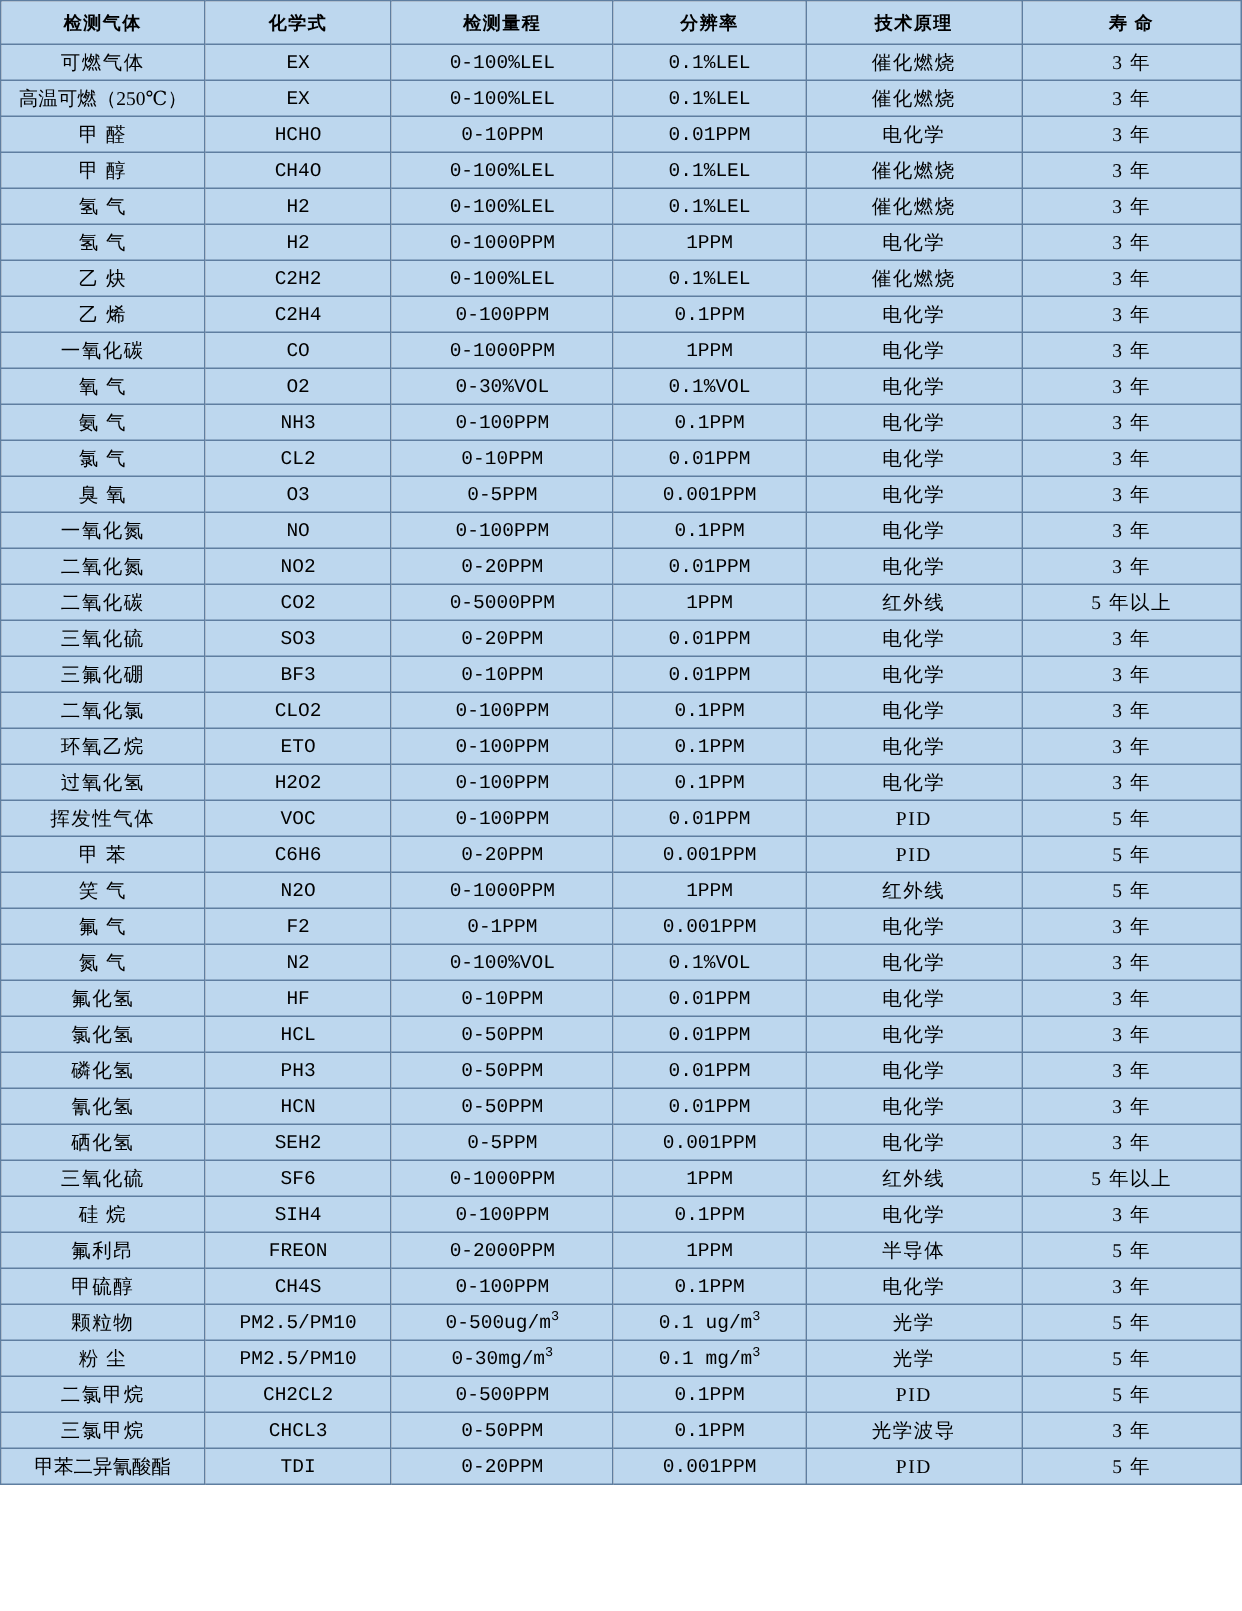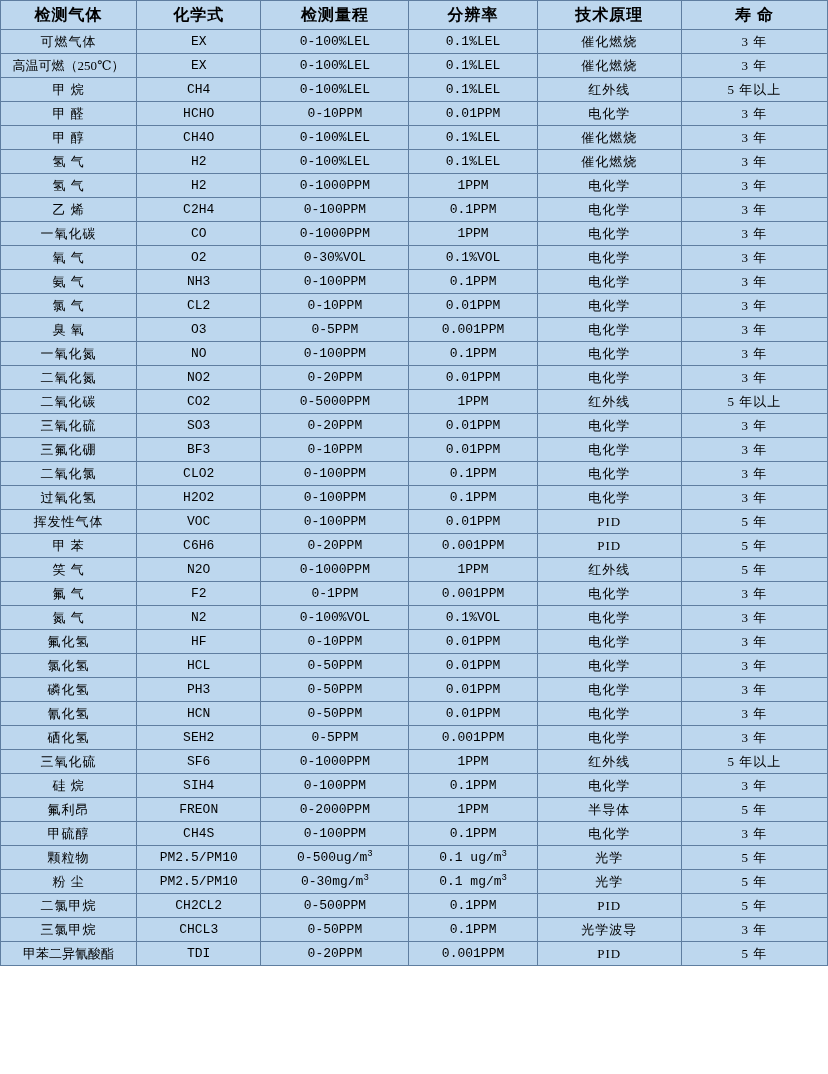--- a/index.html
+++ b/index.html
@@ -21,21 +21,21 @@
     border: 1px solid #5f7ea0;
     text-align: center;
     vertical-align: middle;
     background: #bdd7ee;
     padding: 0;
     overflow: hidden;
     white-space: nowrap;
   }
   #gas-table thead th {
     height: 28px;
-    font-size: 16px;
+    font-size: 12px;
     font-weight: bold;
     letter-spacing: 1px;
     font-family: "Liberation Serif", "DejaVu Serif", serif;
   }
   #gas-table tbody td {
     height: 23px;
     font-size: 13px;
   }
   td.name {
     font-size: 14px;
@@ -96,28 +96,20 @@
       </tr>
       <tr>
         <td class="name tight">高温可燃（250℃）</td>
         <td class="mono">EX</td>
         <td class="mono">0-100%LEL</td>
         <td class="mono">0.1%LEL</td>
         <td class="cn">催化燃烧</td>
         <td class="cn">3 年</td>
       </tr>
       <tr>
-        <td class="name">甲 烷</td>
-        <td class="mono">CH4</td>
-        <td class="mono">0-100%LEL</td>
-        <td class="mono">0.1%LEL</td>
-        <td class="cn">红外线</td>
-        <td class="cn">5 年以上</td>
-      </tr>
-      <tr>
         <td class="name">甲 醛</td>
         <td class="mono">HCHO</td>
         <td class="mono">0-10PPM</td>
         <td class="mono">0.01PPM</td>
         <td class="cn">电化学</td>
         <td class="cn">3 年</td>
       </tr>
       <tr>
         <td class="name">甲 醇</td>
         <td class="mono">CH4O</td>
@@ -136,20 +128,28 @@
       </tr>
       <tr>
         <td class="name">氢 气</td>
         <td class="mono">H2</td>
         <td class="mono">0-1000PPM</td>
         <td class="mono">1PPM</td>
         <td class="cn">电化学</td>
         <td class="cn">3 年</td>
       </tr>
       <tr>
+        <td class="name">乙 炔</td>
+        <td class="mono">C2H2</td>
+        <td class="mono">0-100%LEL</td>
+        <td class="mono">0.1%LEL</td>
+        <td class="cn">催化燃烧</td>
+        <td class="cn">3 年</td>
+      </tr>
+      <tr>
         <td class="name">乙 烯</td>
         <td class="mono">C2H4</td>
         <td class="mono">0-100PPM</td>
         <td class="mono">0.1PPM</td>
         <td class="cn">电化学</td>
         <td class="cn">3 年</td>
       </tr>
       <tr>
         <td class="name">一氧化碳</td>
         <td class="mono">CO</td>
@@ -226,20 +226,28 @@
         <td class="name">三氟化硼</td>
         <td class="mono">BF3</td>
         <td class="mono">0-10PPM</td>
         <td class="mono">0.01PPM</td>
         <td class="cn">电化学</td>
         <td class="cn">3 年</td>
       </tr>
       <tr>
         <td class="name">二氧化氯</td>
         <td class="mono">CLO2</td>
+        <td class="mono">0-100PPM</td>
+        <td class="mono">0.1PPM</td>
+        <td class="cn">电化学</td>
+        <td class="cn">3 年</td>
+      </tr>
+      <tr>
+        <td class="name">环氧乙烷</td>
+        <td class="mono">ETO</td>
         <td class="mono">0-100PPM</td>
         <td class="mono">0.1PPM</td>
         <td class="cn">电化学</td>
         <td class="cn">3 年</td>
       </tr>
       <tr>
         <td class="name">过氧化氢</td>
         <td class="mono">H2O2</td>
         <td class="mono">0-100PPM</td>
         <td class="mono">0.1PPM</td>

